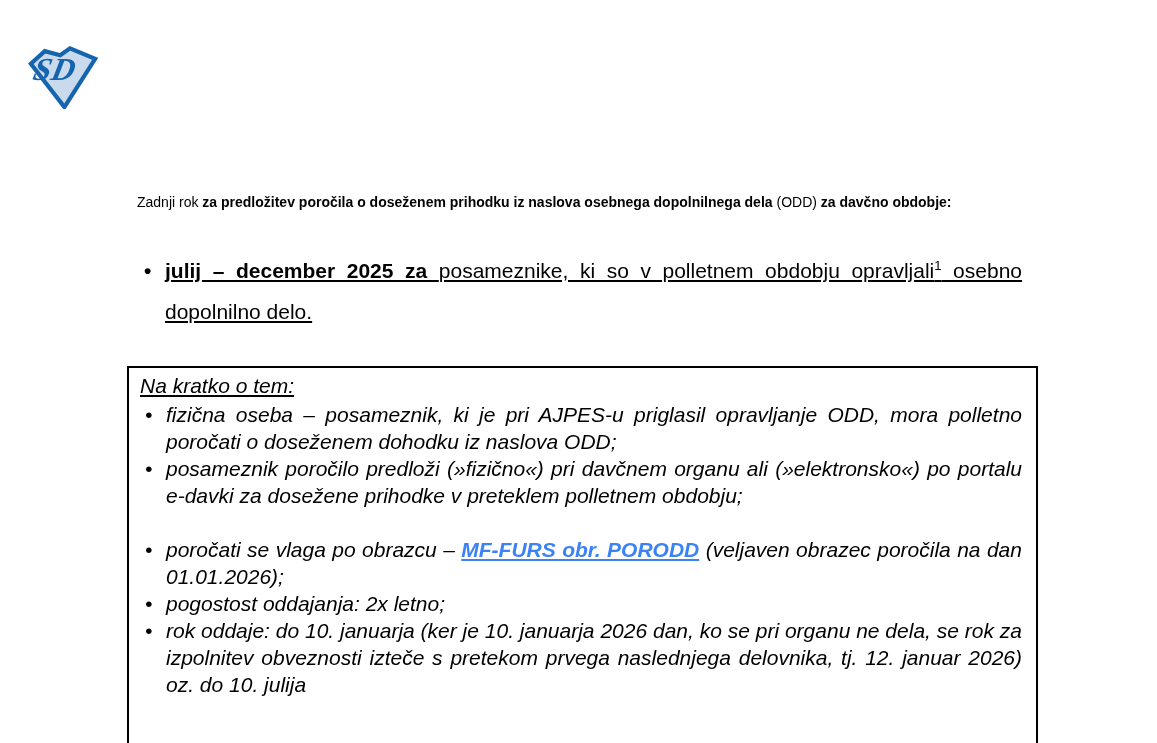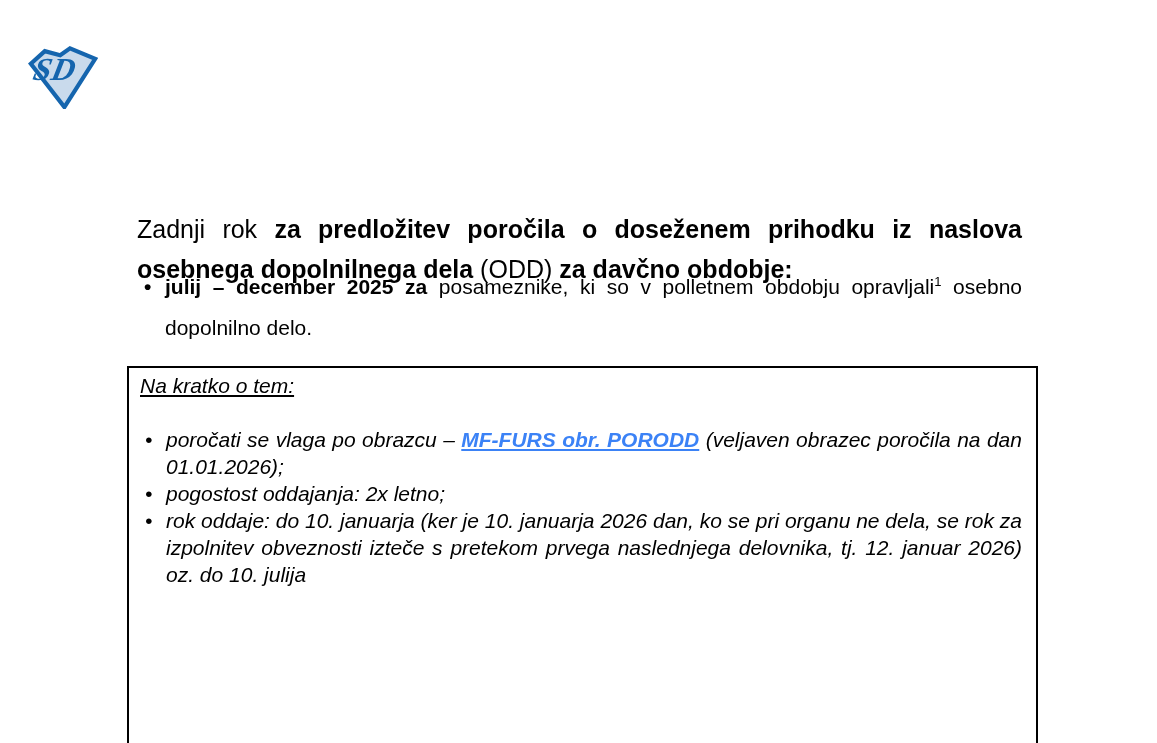--- a/index.html
+++ b/index.html
@@ -22,38 +22,39 @@
     left: 28px;
     top: 45px;
     width: 70px;
     height: 64px;
   }
 
   
   .heading {
     position: absolute;
     left: 137px;
-    top: 184px;
+    top: 168px;
     width: 885px;
-    font-size: 25px;
+    font-size: 14px;
     line-height: 40px;
     text-align: justify;
   }
   .b { font-weight: bold; }
 
   .main-bullet {
     position: absolute;
     left: 137px;
-    top: 266px;
+    top: 250px;
     width: 885px;
     font-size: 21px;
     line-height: 41px;
     text-align: justify;
     padding-left: 28px;
     box-sizing: border-box;
+    text-decoration: underline;
   }
   .main-bullet::before {
     content: "\2022";
     position: absolute;
     left: 7px;
     top: 0;
     font-weight: bold;
   }
   sup.fn {
     font-size: 13px;
@@ -115,17 +116,19 @@
   </svg>
 </div>
 
 <p class="heading"><span>Zadnji rok </span><span class="b">za predložitev poročila o doseženem prihodku iz naslova osebnega dopolnilnega dela </span><span>(ODD) </span><span class="b">za davčno obdobje:</span></p>
 
 <div class="main-bullet"><span class="b">julij – december 2025 za </span><span>posameznike, ki so v polletnem obdobju opravljali</span><sup class="fn">1</sup><span> osebno dopolnilno delo.</span></div>
 
 <div class="info-box">
   <p class="info-box-title">Na kratko o tem:</p>
   <ul>
+    <li><span>fizična oseba – posameznik, ki je pri AJPES-u priglasil opravljanje ODD, mora polletno poročati o doseženem dohodku iz naslova ODD;</span></li>
+    <li><span>posameznik poročilo predloži (»fizično«) pri davčnem organu ali (»elektronsko«) po portalu e-davki za dosežene prihodke v preteklem polletnem obdobju;</span></li>
     <li class="gap-above"><span>poročati se vlaga po obrazcu – </span><a class="form-link">MF-FURS obr. PORODD</a><span> (veljaven obrazec poročila na dan 01.01.2026);</span></li>
     <li><span>pogostost oddajanja: 2x letno;</span></li>
     <li><span>rok oddaje: do 10. januarja (ker je 10. januarja 2026 dan, ko se pri organu ne dela, se rok za izpolnitev obveznosti izteče s pretekom prvega naslednjega delovnika, tj. 12. januar 2026) oz. do 10. julija</span></li>
   </ul>
 </div>
 
 </body></html>

